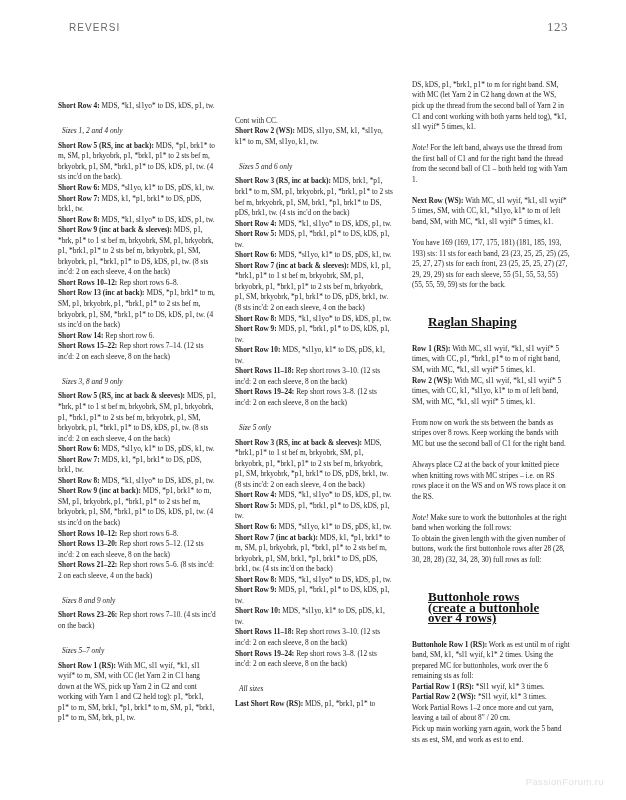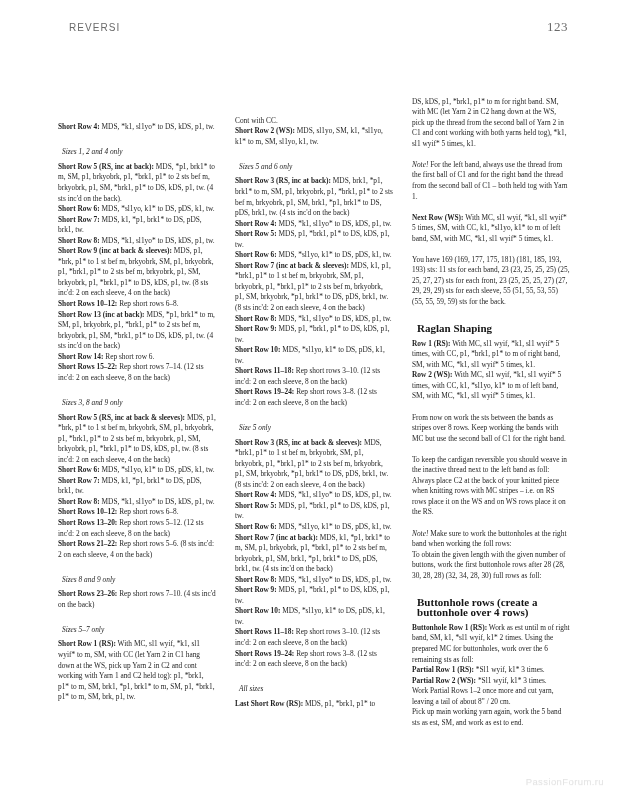--- a/index.html
+++ b/index.html
@@ -77,24 +77,25 @@
   }
   .sizehead {
     font-style: italic;
     font-size: 7.35px;
     line-height: 10.55px;
     margin: 4px;
     color: #1f1f1f;
   }
   .subhead {
     font-weight: bold;
-    font-size: 11px;
+    font-size: 13px;
     line-height: 10.55px;
-    margin: 5px;
+    margin: 16px;
     color: #151515;
+    text-decoration: underline;
   }
   .lead {
     font-weight: bold;
   }
   .ital {
     font-style: italic;
   }
   .gap {
     height: 10.55px;
   }
@@ -134,20 +135,21 @@
         <p class="block"><span class="lead">Short Rows 10–12:</span><span> Rep short rows 6–8.</span></p>
         <p class="block"><span class="lead">Short Row 13 (inc at back):</span><span> MDS, *p1, brk1* to m, SM, p1, brkyobrk, p1, *brk1, p1* to 2 sts bef m, brkyobrk, p1, SM, *brk1, p1* to DS, kDS, p1, tw. (4 sts inc'd on the back)</span></p>
         <p class="block"><span class="lead">Short Row 14:</span><span> Rep short row 6.</span></p>
         <p class="block"><span class="lead">Short Rows 15–22:</span><span> Rep short rows 7–14. (12 sts inc'd: 2 on each sleeve, 8 on the back)</span></p>
         <div class="gap"></div>
         <p class="sizehead">Sizes 3, 8 and 9 only</p>
         <p class="block"><span class="lead">Short Row 5 (RS, inc at back &amp; sleeves):</span><span> MDS, p1, *brk, p1* to 1 st bef m, brkyobrk, SM, p1, brkyobrk, p1, *brk1, p1* to 2 sts bef m, brkyobrk, p1, SM, brkyobrk, p1, *brk1, p1* to DS, kDS, p1, tw. (8 sts inc'd: 2 on each sleeve, 4 on the back)</span></p>
         <p class="block"><span class="lead">Short Row 6:</span><span> MDS, *sl1yo, k1* to DS, pDS, k1, tw.</span></p>
         <p class="block"><span class="lead">Short Row 7:</span><span> MDS, k1, *p1, brk1* to DS, pDS, brk1, tw.</span></p>
         <p class="block"><span class="lead">Short Row 8:</span><span> MDS, *k1, sl1yo* to DS, kDS, p1, tw.</span></p>
+        <p class="block"><span class="lead">Short Row 9 (inc at back):</span><span> MDS, *p1, brk1* to m, SM, p1, brkyobrk, p1, *brk1, p1* to 2 sts bef m, brkyobrk, p1, SM, *brk1, p1* to DS, kDS, p1, tw. (4 sts inc'd on the back)</span></p>
         <p class="block"><span class="lead">Short Rows 10–12:</span><span> Rep short rows 6–8.</span></p>
         <p class="block"><span class="lead">Short Rows 13–20:</span><span> Rep short rows 5–12. (12 sts inc'd: 2 on each sleeve, 8 on the back)</span></p>
         <p class="block"><span class="lead">Short Rows 21–22:</span><span> Rep short rows 5–6. (8 sts inc'd: 2 on each sleeve, 4 on the back)</span></p>
         <div class="gap"></div>
         <p class="sizehead">Sizes 8 and 9 only</p>
         <p class="block"><span class="lead">Short Rows 23–26:</span><span> Rep short rows 7–10. (4 sts inc'd on the back)</span></p>
         <div class="gap"></div>
         <p class="sizehead">Sizes 5–7 only</p>
         <p class="block"><span class="lead">Short Row 1 (RS):</span><span> With MC, sl1 wyif, *k1, sl1 wyif* to m, SM, with CC (let Yarn 2 in C1 hang down at the WS, pick up Yarn 2 in C2 and cont working with Yarn 1 and C2 held tog): p1, *brk1, p1* to m, SM, brk1, *p1, brk1* to m, SM, p1, *brk1, p1* to m, SM, brk, p1, tw.</span></p>
       </div>
@@ -190,21 +192,20 @@
         <p class="block"><span class="lead">Next Row (WS):</span><span> With MC, sl1 wyif, *k1, sl1 wyif* 5 times, SM, with CC, k1, *sl1yo, k1* to m of left band, SM, with MC, *k1, sl1 wyif* 5 times, k1.</span></p>
         <div class="gap"></div>
         <p class="block"><span>You have 169 (169, 177, 175, 181) (181, 185, 193, 193) sts: 11 sts for each band, 23 (23, 25, 25, 25) (25, 25, 27, 27) sts for each front, 23 (25, 25, 25, 27) (27, 29, 29, 29) sts for each sleeve, 55 (51, 55, 53, 55) (55, 55, 59, 59) sts for the back.</span></p>
         <div class="gap"></div>
         <p class="subhead">Raglan Shaping</p>
         <p class="block"><span class="lead">Row 1 (RS):</span><span> With MC, sl1 wyif, *k1, sl1 wyif* 5 times, with CC, p1, *brk1, p1* to m of right band, SM, with MC, *k1, sl1 wyif* 5 times, k1.</span></p>
         <p class="block"><span class="lead">Row 2 (WS):</span><span> With MC, sl1 wyif, *k1, sl1 wyif* 5 times, with CC, k1, *sl1yo, k1* to m of left band, SM, with MC, *k1, sl1 wyif* 5 times, k1.</span></p>
         <div class="gap"></div>
         <p class="block"><span>From now on work the sts between the bands as stripes over 8 rows. Keep working the bands with MC but use the second ball of C1 for the right band.</span></p>
         <div class="gap"></div>
-        <p class="block"><span>To keep the cardigan reversible you should weave in the inactive thread next to the left band as foll:</span></p>
         <p class="block"><span>Always place C2 at the back of your knitted piece when knitting rows with MC stripes – i.e. on RS rows place it on the WS and on WS rows place it on the RS.</span></p>
         <div class="gap"></div>
         <p class="block"><span class="ital">Note!</span><span> Make sure to work the buttonholes at the right band when working the foll rows:</span></p>
         <p class="block"><span>To obtain the given length with the given number of buttons, work the first buttonhole rows after 28 (28, 30, 28, 28) (32, 34, 28, 30) full rows as foll:</span></p>
         <div class="gap"></div>
         <p class="subhead">Buttonhole rows (create a buttonhole over 4 rows)</p>
         <p class="block"><span class="lead">Buttonhole Row 1 (RS):</span><span> Work as est until m of right band, SM, k1, *sl1 wyif, k1* 2 times. Using the prepared MC for buttonholes, work over the 6 remaining sts as foll:</span></p>
         <p class="block"><span class="lead">Partial Row 1 (RS):</span><span> *Sl1 wyif, k1* 3 times.</span></p>
         <p class="block"><span class="lead">Partial Row 2 (WS):</span><span> *Sl1 wyif, k1* 3 times.</span></p>
         <p class="block"><span>Work Partial Rows 1–2 once more and cut yarn, leaving a tail of about 8" / 20 cm.</span></p>

